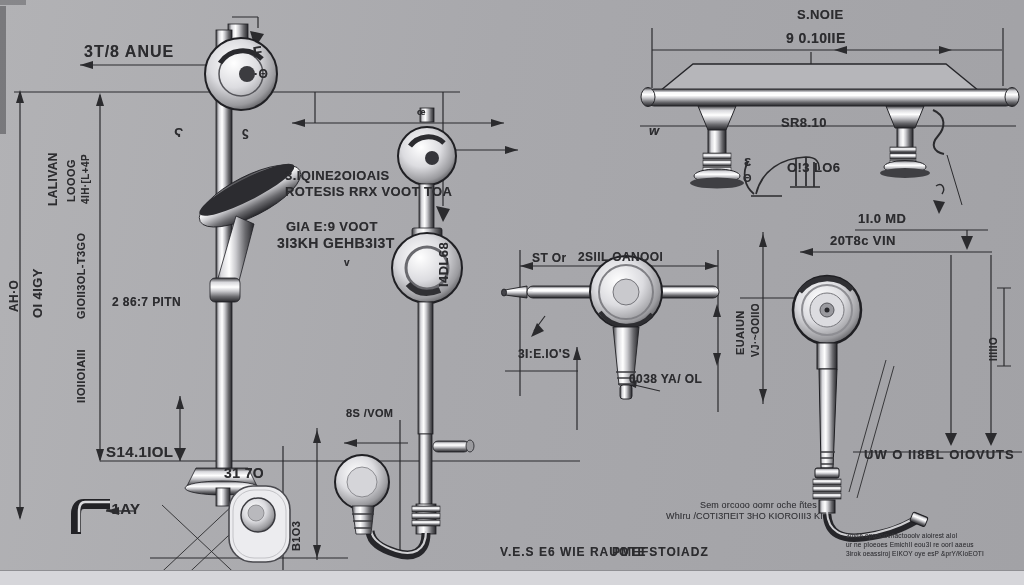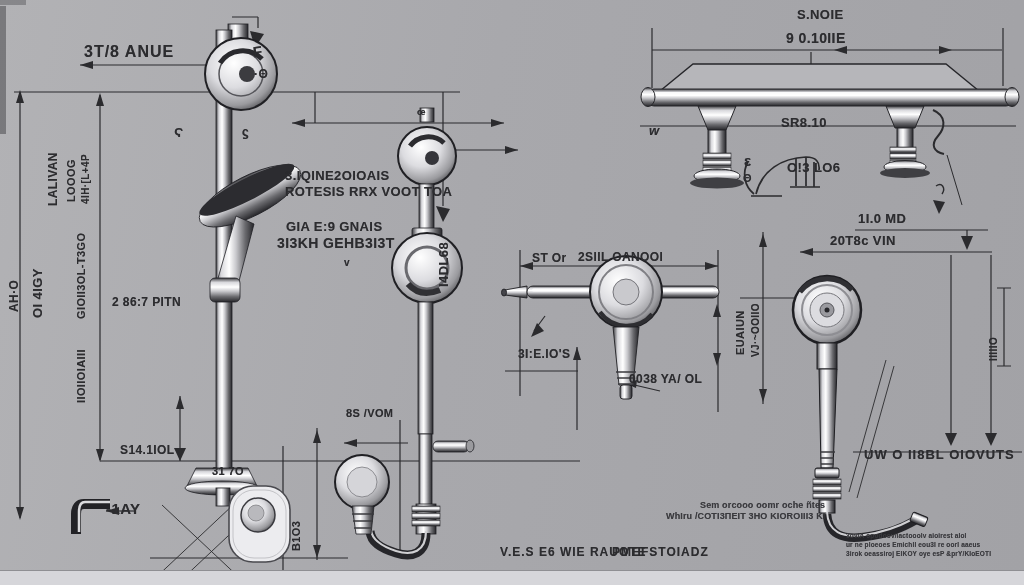--- a/index.html
+++ b/index.html
@@ -3,21 +3,21 @@
 <meta charset="utf-8">
 <style>
   html,body{margin:0;padding:0;background:#888;}
   #stage{position:relative;width:1024px;height:585px;overflow:hidden;
          background:linear-gradient(100deg,#b2b2b5 0%,#a8a8ac 45%,#a2a2a6 100%);
          font-family:"Liberation Sans",sans-serif;}
   .lbl{position:absolute;font-weight:700;color:#2c2c2f;white-space:nowrap;
        letter-spacing:.4px;line-height:1;text-shadow:0 0 .6px rgba(35,35,40,.45);}
   .vert{transform:rotate(-90deg);transform-origin:0 0;}
   .thin{font-weight:600;}
-  .fine{font-weight:700;letter-spacing:.15px;color:#3a3a3e;}
+  .fine{font-weight:400;letter-spacing:.15px;color:#3a3a3e;}
   #strip{position:absolute;left:0;bottom:0;width:100%;height:14px;
          background:#d6d6da;border-top:1px solid #8f8f93;}
   #sliver{position:absolute;left:0;top:6px;width:6px;height:128px;background:#6e6e72;opacity:.85;}
   #corner{position:absolute;left:0;top:0;width:26px;height:5px;background:#7c7c80;opacity:.8;}
   svg{position:absolute;left:0;top:0;}
 </style>
 </head>
 <body>
 
 <div id="stage">
@@ -267,26 +267,26 @@
 <span class="lbl vert" style="left:8px;top:312px;font-size:12px">AH·O</span>
 <span class="lbl vert" style="left:31px;top:318px;font-size:13px">OI 4IGY</span>
 <span class="lbl vert" style="left:47px;top:206px;font-size:12px">LALIVAN</span>
 <span class="lbl vert" style="left:66px;top:202px;font-size:11px">LOOOG</span>
 <span class="lbl vert" style="left:81px;top:204px;font-size:10px">4IH·[L+4P</span>
 <span class="lbl vert" style="left:76px;top:319px;font-size:11px">GIOII3OL-T3GO</span>
 <span class="lbl vert" style="left:76px;top:403px;font-size:11px">IIOIIOIAIII</span>
 <span class="lbl" style="left:112px;top:296px;font-size:12px">2 86:7 PITN</span>
 <span class="lbl" style="left:285px;top:169px;font-size:13px">3.IQINE2OIOAIS</span>
 <span class="lbl thin" style="left:285px;top:185px;font-size:13px">ROTESIS RRX VOOT TOA</span>
-<span class="lbl" style="left:286px;top:220px;font-size:13px">GIA E:9 GNAIS</span>
+<span class="lbl" style="left:286px;top:220px;font-size:13px">GIA E:9 VOOT</span>
 <span class="lbl thin" style="left:277px;top:236px;font-size:14px">3I3KH GEHB3I3T</span>
 <span class="lbl vert" style="left:437px;top:287px;font-size:13px">I4DL68</span>
-<span class="lbl" style="left:120px;top:444px;font-size:12px">S14.1IOL</span>
+<span class="lbl" style="left:106px;top:444px;font-size:15px">S14.1IOL</span>
 <span class="lbl" style="left:106px;top:501px;font-size:15px">-1AY</span>
-<span class="lbl" style="left:212px;top:466px;font-size:11px">31 7O</span>
+<span class="lbl" style="left:224px;top:466px;font-size:14px">31 7O</span>
 <span class="lbl vert" style="left:291px;top:551px;font-size:11px">B1O3</span>
 <span class="lbl" style="left:346px;top:408px;font-size:11px">8S /VOM</span>
 <span class="lbl" style="left:174px;top:126px;font-size:13px">Ϛ</span>
 <span class="lbl" style="left:242px;top:126px;font-size:12px">ϛ</span>
 <span class="lbl" style="left:417px;top:108px;font-size:9px">œ</span>
 <span class="lbl" style="left:344px;top:258px;font-size:10px">v</span>
 <span class="lbl" style="left:797px;top:8px;font-size:13px">S.NOIE</span>
 <span class="lbl" style="left:786px;top:31px;font-size:14px">9 0.10IIE</span>
 <span class="lbl" style="left:781px;top:116px;font-size:13px">SR8.10</span>
 <span class="lbl" style="left:787px;top:161px;font-size:13px">O!3 LO6</span>

